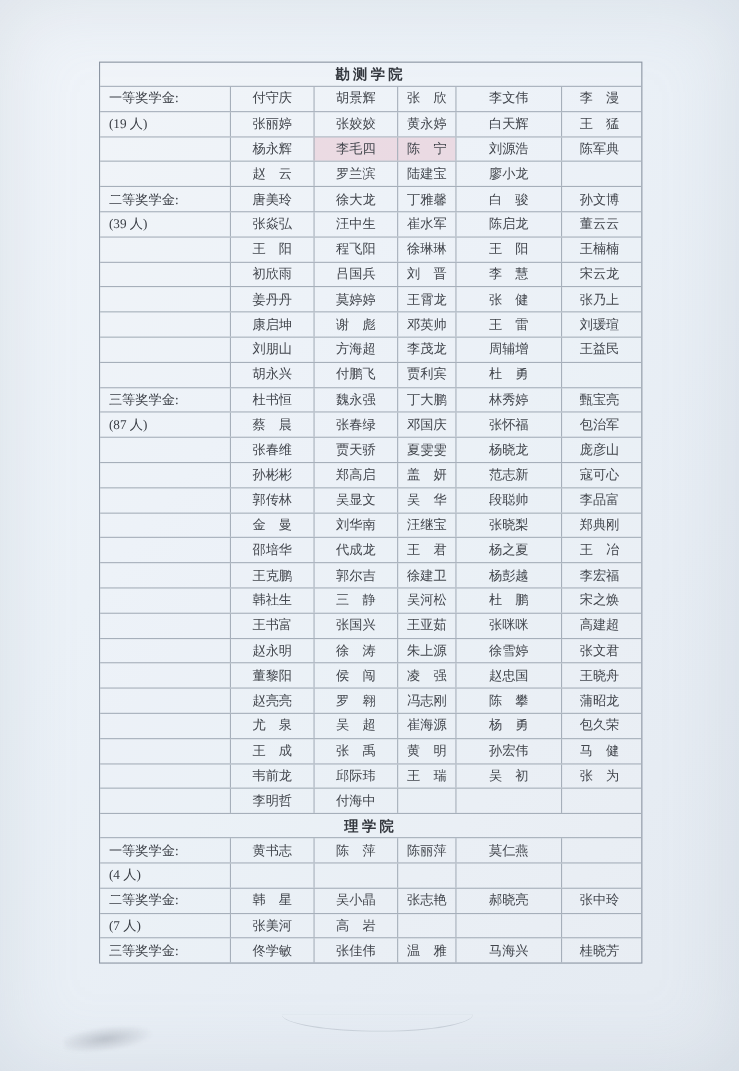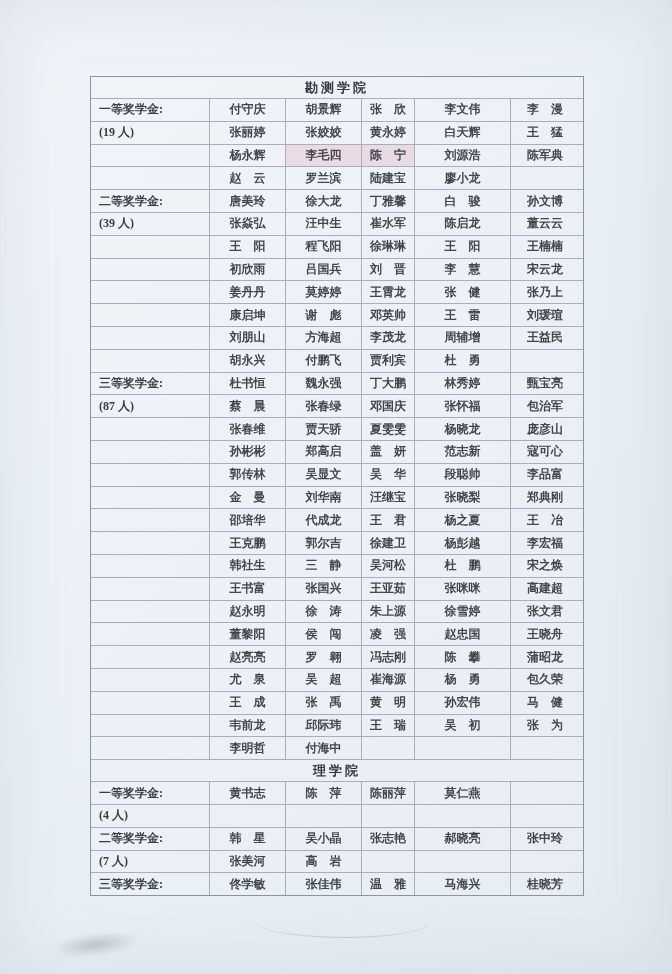--- a/index.html
+++ b/index.html
@@ -8,35 +8,34 @@
     font-family:"Liberation Serif","DejaVu Serif",serif;
     background:#dfe6ee;
   }
   .page{
     position:relative;width:672px;height:974px;overflow:hidden;
     background:linear-gradient(128deg,#f0f4f9 0%,#ebf1f7 35%,#e7edf4 70%,#e4eaf1 100%);
     box-shadow:inset 0 0 70px rgba(150,162,178,0.22);
     color:#3c4046;
   }
   .table{
-    position:absolute;left:90px;top:76px;width:492px;
+    position:absolute;left:90px;top:56px;width:492px;
     border:1px solid #8b95a2;
     background:rgba(255,255,255,0.12);
   }
   .section-header{
     height:21px;display:flex;align-items:center;justify-content:center;
     font-weight:bold;font-size:13px;letter-spacing:3px;color:#34383f;
   }
   .table > .section-header:not(:first-child),
   .table > .row:not(:first-child){border-top:1px solid #a6afba;}
   .row{
     display:grid;
     grid-template-columns:118px 76px 76px 53px 96px 69px;
     height:21.8px;
-    font-weight:bold;
   }
   .cell{
     display:flex;align-items:center;justify-content:center;
     font-size:12px;white-space:nowrap;overflow:hidden;
     border-left:1px solid #a6afba;color:#42464d;
   }
   .cell.label{
     border-left:none;justify-content:flex-start;padding-left:8px;
     color:#3a3e45;
   }

